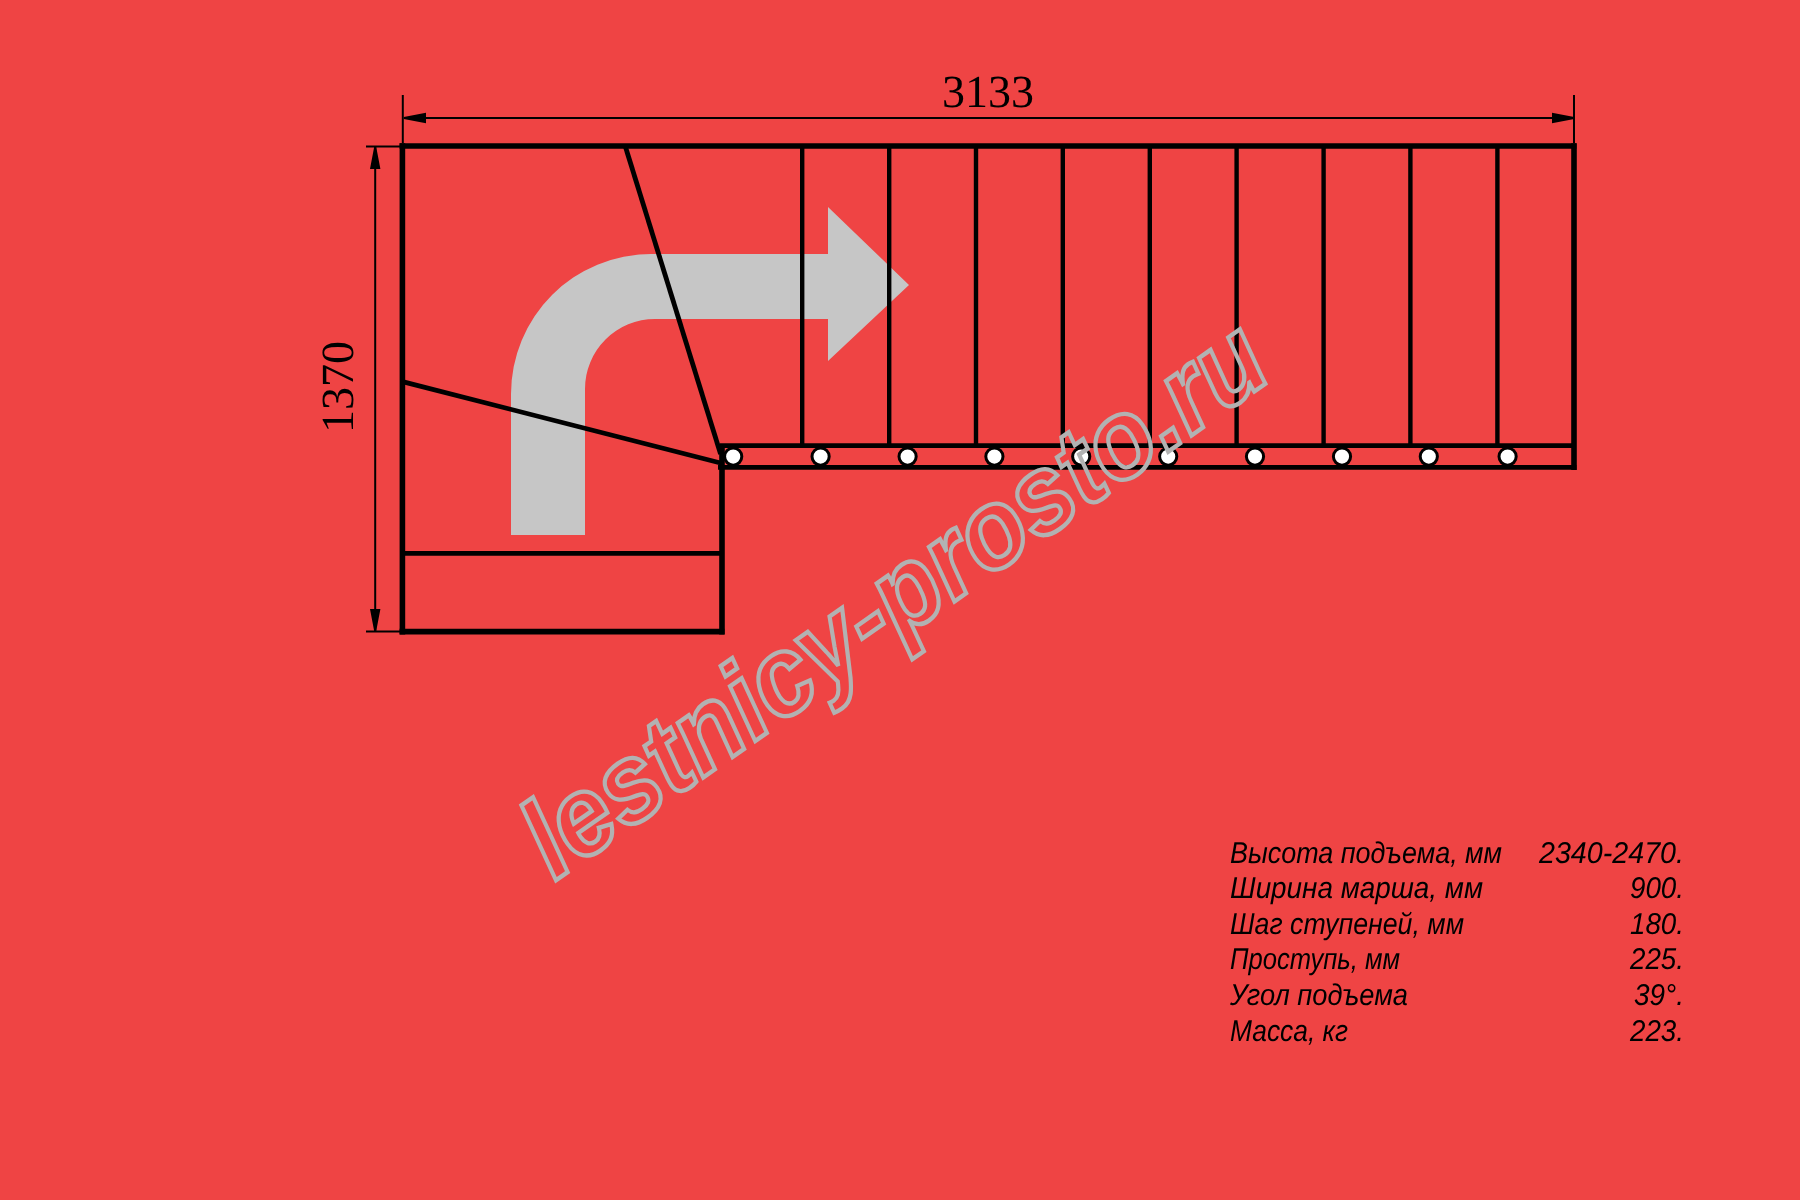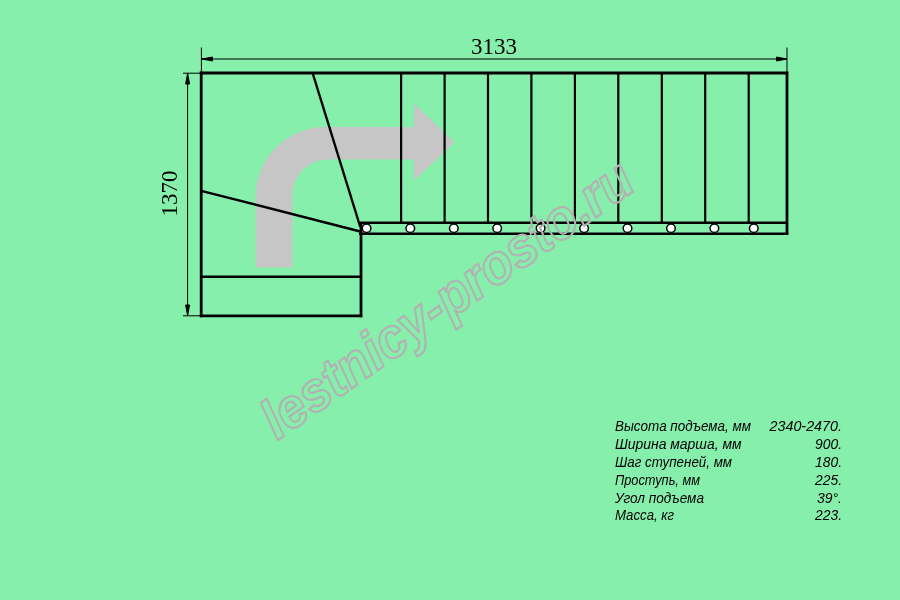--- a/index.html
+++ b/index.html
@@ -1,16 +1,16 @@
 <!DOCTYPE html>
 <html><head>
 <meta charset="utf-8">
 <style>
   html,body{margin:0;padding:0;background:#ffffff;}
-  .page{position:relative;width:900px;height:600px;background:#86efac;overflow:hidden;
+  .page{position:relative;width:900px;height:600px;background:#ef4444;overflow:hidden;
         font-family:"Liberation Sans", sans-serif;}
 </style>
 </head>
 <body>
 <div class="page">
 <svg width="900" height="600" viewBox="0 0 900 600">
 
   <path d="M 255.5 267.5 L 255.5 197 A 70 70 0 0 1 325.5 127 L 414 127 L 414 103.5 L 454.5 142.5 L 414 180.5 L 414 159.5 L 327.5 159.5 A 35 35 0 0 0 292.5 194.5 L 292.5 267.5 Z" fill="#c6c6c6"></path>
 
   <g stroke="#000000" stroke-width="1" fill="#000000">

